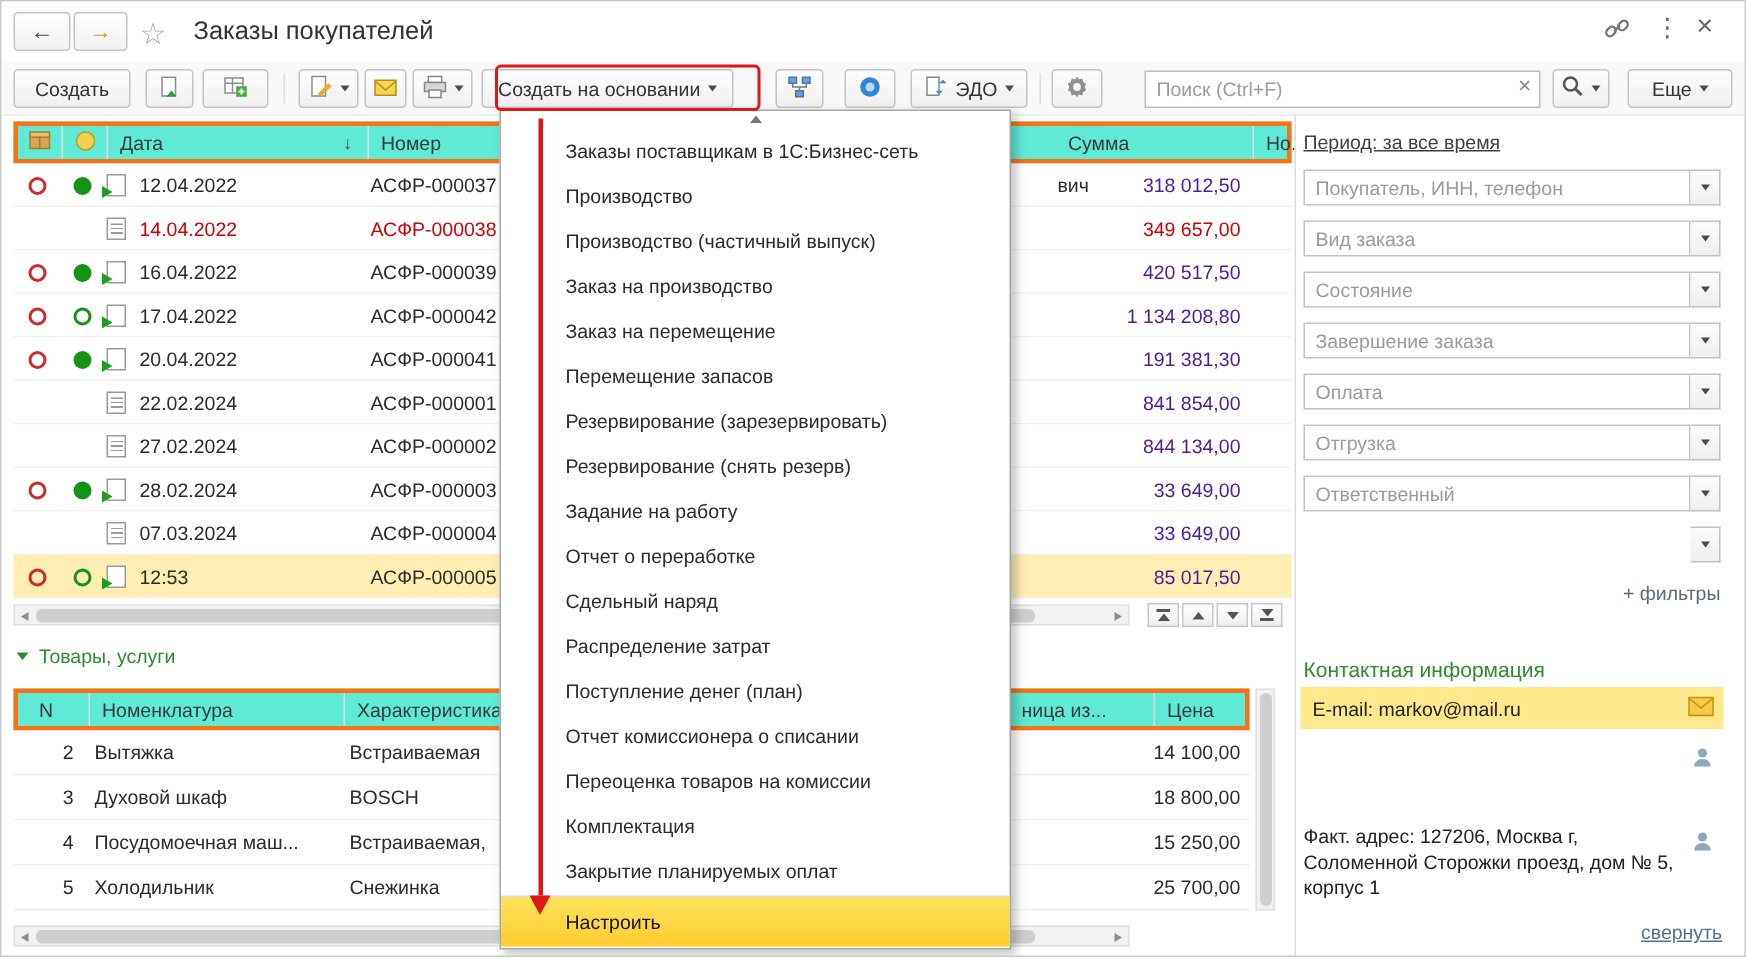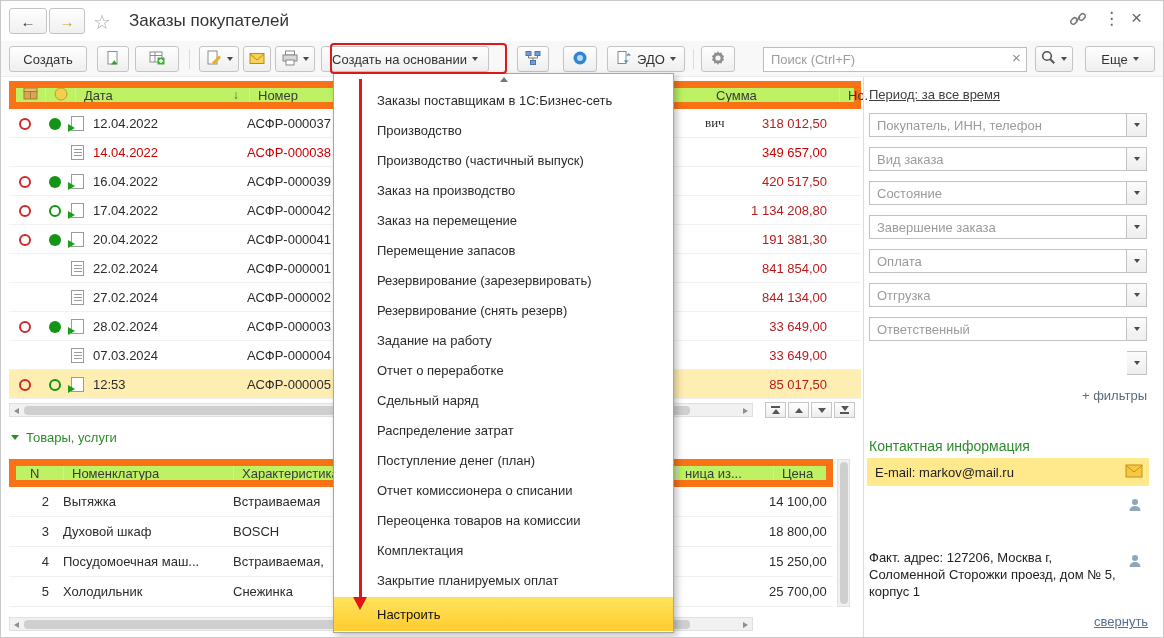--- a/index.html
+++ b/index.html
@@ -21,40 +21,40 @@
   .tbtn { position:absolute; top:5px; height:26px; display:flex; align-items:center; justify-content:center; gap:5px;
           background:linear-gradient(#fefefe,#efefef); border:1px solid #c4c4c4; border-radius:3px; padding:0 8px; color:#333; }
   .caret { width:0; height:0; border-left:3.5px solid transparent; border-right:3.5px solid transparent; border-top:4px solid #4a4a4a; }
   .tsep { position:absolute; top:8px; width:1px; height:20px; background:#dcdcdc; }
   .search-input { position:absolute; left:762px; top:6px; width:264px; height:25px; border:1px solid #bdbdbd;
                   padding:0 20px 0 7px; font:13px "Liberation Sans","DejaVu Sans",sans-serif; color:#444; background:#fff; }
   .search-input::placeholder { color:#9c9c9c; }
   .search-clear { position:absolute; left:1011px; top:9px; color:#8a8a8a; font-size:15px; line-height:15px; }
 
   
-  .thead { position:absolute; background:#bef264; border:7px solid #f97316; }
+  .thead { position:absolute; background:#5eead4; border:3px solid #f97316; }
   .th { position:absolute; top:0; height:100%; display:flex; align-items:center; padding-left:8px;
         border-right:1px solid #dcdcdc; color:#3a3a3a; overflow:hidden; white-space:nowrap; }
   .sort-arrow { margin-left:6px; font-size:12px; color:#555; }
   .orow { position:absolute; left:8px; width:852px; height:29px; border-bottom:1px solid #f1f1f1; background:#fff; }
   .orow.sel { background:#ffeeb2; }
   .cell { position:absolute; top:0; height:100%; display:flex; align-items:center; white-space:nowrap; }
   .ring { position:absolute; top:9px; width:12px; height:12px; border-radius:50%; }
   .ring.red   { left:10px; border:2px solid #cf2a2a; }
   .ring.green { left:40px; border:2px solid #149414; }
   .dot.green  { position:absolute; left:40px; top:9px; width:12px; height:12px; border-radius:50%; background:#149414; }
   .docicon { position:absolute; left:62px; top:7px; width:13px; height:15px; background:#fff; border:1px solid #9a9a9a; }
   .docicon.green::after { content:""; position:absolute; left:-4px; bottom:-2px; width:0; height:0;
         border-top:4px solid transparent; border-bottom:4px solid transparent; border-left:7px solid #18a018; }
   .docicon.list::before { content:""; position:absolute; left:2px; top:3px; width:8px; height:8px;
         background:repeating-linear-gradient(#9a9a9a 0 1px,transparent 1px 3px); }
   .c-date { left:84px; width:150px; }
   .c-num  { left:238px; width:100px; }
-  .c-tail { left:696px;font-family:Liberation Serif, serif; }
-  .c-sum  { right:34px; width:170px; justify-content:flex-end; color:#b91c1c; }
+  .c-tail { left:696px; }
+  .c-sum  { right:34px; width:170px; justify-content:flex-end; color:#4c1d95; }
   .redtext { color:#cf0000 !important; }
 
   
   .hscroll { position:absolute; height:14px; background:#f1f1f1; border:1px solid #e0e0e0; }
   .sthumb { position:absolute; top:2px; height:9px; background:#cfcfcf; border-radius:4px; }
   .sarr { position:absolute; top:4px; width:0; height:0; }
   .sarr.l { left:4px; border-top:3.5px solid transparent; border-bottom:3.5px solid transparent; border-right:5px solid #8f8f8f; }
   .sarr.r { right:4px; border-top:3.5px solid transparent; border-bottom:3.5px solid transparent; border-left:5px solid #8f8f8f; }
   .vscroll { position:absolute; width:13px; background:#f1f1f1; border:1px solid #e0e0e0; }
   .vthumb { position:absolute; left:2px; width:8px; background:#cfcfcf; border-radius:4px; }

